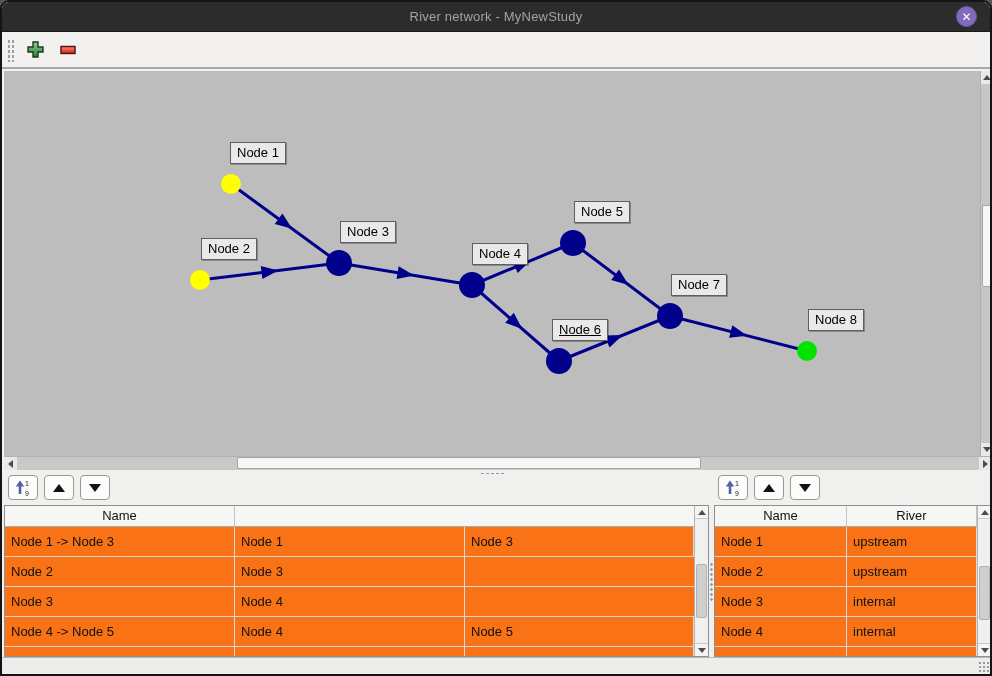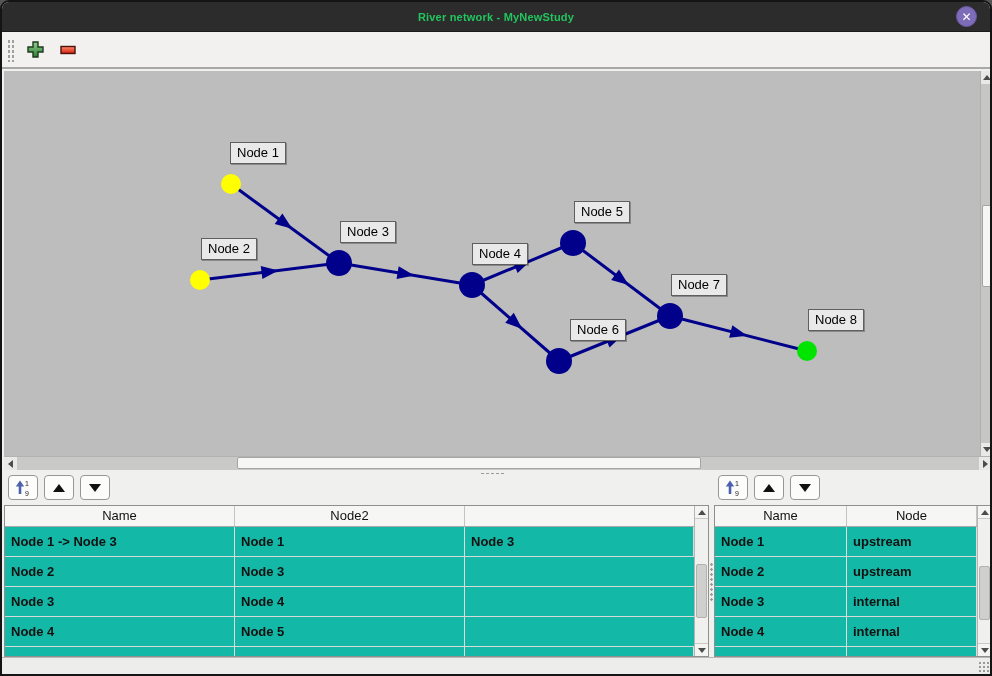--- a/index.html
+++ b/index.html
@@ -11,21 +11,21 @@
     background:#f0f0ee; border:2px solid #141414;
     border-radius: 9px 9px 0 0; overflow: hidden;
   }
 
   
   .titlebar {
     position:absolute; left:0; top:0; width:100%; height:30px;
     background:#2c2c2c; display:flex; align-items:center; justify-content:center;
     border-bottom:1px solid #1a1a1a;
   }
-  .titlebar .title { color:#22c55e; font-size:11px; font-weight:bold; letter-spacing:.2px; }
+  .titlebar .title { color:#a3a3a3; font-size:13px; font-weight:normal; letter-spacing:.2px; }
   .close-btn {
     position:absolute; right:13px; top:4px; width:21px; height:21px; border-radius:50%;
     background:#7e6cb8; border:1px solid #6a58a5; color:#fff; font-size:12px; font-weight:bold;
     display:flex; align-items:center; justify-content:center; cursor:pointer;
   }
 
   
   .toolbar {
     position:absolute; left:0; top:30px; width:100%; height:37px;
     background:#f2f1ef; border-bottom:2px solid #a8a8a8;
@@ -85,21 +85,21 @@
   .tbtn .tri.up   { border-left:6px solid transparent; border-right:6px solid transparent; border-bottom:8px solid #111; }
   .tbtn .tri.down { border-left:6px solid transparent; border-right:6px solid transparent; border-top:8px solid #111; }
 
   .dtable { position:absolute; top:503px; background:#fff; border:1px solid #8f8f8d; display:flex; overflow:hidden; }
   .dtable .content { display:flex; flex-direction:column;justify-content:flex-end; }
   .dtable .hrow { background:#f6f6f5; border-bottom:1px solid #a9a9a7; height:22px; }
   .dtable .hrow .cell {
     text-align:center; line-height:21px; font-size:13px; color:#111;
     border-right:1px solid #c4c4c2; cursor:pointer;
   }
-  .dtable .row { height:30px; border-bottom:1px solid #d9d9d7; background:#14b8a6; cursor:default;font-weight:bold; }
+  .dtable .row { height:30px; border-bottom:1px solid #d9d9d7; background:#f97316; cursor:default; }
   .dtable .row .cell {
     font-size:13px; color:#111; line-height:29px; padding-left:6px;
     border-right:1px solid #dcdcda; overflow:hidden; white-space:nowrap;
   }
   .grid3 { display:grid; grid-template-columns:230px 230px 229px; }
   .grid2 { display:grid; grid-template-columns:132px 130px; }
 
   .tsb { position:relative; width:14px; background:#f0f0ee; border-left:1px solid #b5b5b3; }
   .tsb .sb-btn { left:0; width:13px; height:13px; background:#f4f4f2; }
   .tsb .t-up { top:0; border-bottom:1px solid #c9c9c7; }
@@ -186,21 +186,21 @@
         <circle cx="555" cy="290" r="13" fill="#00008b"></circle>
         <circle cx="666" cy="245" r="13" fill="#00008b"></circle>
         <circle cx="803" cy="280" r="10" fill="#00e400"></circle>
       </svg>
     <div id="graph-labels">
         <div class="node-label" style="left: 226px; top: 71px;">Node 1</div>
         <div class="node-label" style="left: 197px; top: 167px;">Node 2</div>
         <div class="node-label" style="left: 336px; top: 150px;">Node 3</div>
         <div class="node-label" style="left: 468px; top: 172px;">Node 4</div>
         <div class="node-label" style="left: 570px; top: 130px;">Node 5</div>
-        <div class="node-label" style="left: 566px; top: 248px;">Node 6</div>
+        <div class="node-label" style="left: 548px; top: 248px; text-decoration: underline;">Node 6</div>
         <div class="node-label" style="left: 667px; top: 203px; text-align: center;">Node 7</div>
         <div class="node-label" style="left: 804px; top: 238px;">Node 8</div>
       </div>
   </div>
 
   <div class="sb-track-v">
     <div class="sb-btn" style="left:0;top:0;width:12px;height:13px;">
         <span class="tri up"></span>
       </div>
     <div class="sb-thumb" style="left:1px;top:134px;width:10px;height:82px;"></div>
@@ -254,37 +254,37 @@
       </div>
     <div class="tbtn">
         <span class="tri down"></span>
       </div>
   </div>
 
   <div class="dtable" style="left:2px;width:705px;height:152px;">
     <div class="content" style="width:690px;">
       <div class="hrow grid3" id="links-head">
           <div class="cell">Name</div>
-          <div class="cell">Node2</div>
         </div>
       <div id="links-body">
           <div class="row grid3">
             <div class="cell">Node 1 -&gt; Node 3</div>
             <div class="cell">Node 1</div>
             <div class="cell">Node 3</div>
           </div>
           <div class="row grid3">
             <div class="cell">Node 2</div>
             <div class="cell">Node 3</div>
           </div>
           <div class="row grid3">
             <div class="cell">Node 3</div>
             <div class="cell">Node 4</div>
           </div>
           <div class="row grid3">
+            <div class="cell">Node 4 -&gt; Node 5</div>
             <div class="cell">Node 4</div>
             <div class="cell">Node 5</div>
           </div>
           <div class="row grid3" style="height: 9px; border-bottom: none;">
             <div class="cell"></div>
             <div class="cell"></div>
             <div class="cell"></div>
           </div>
         </div>
     </div>
@@ -298,21 +298,21 @@
         </div>
     </div>
   </div>
 
   <div class="v-splitter"></div>
 
   <div class="dtable" style="left:712px;width:278px;height:152px;">
     <div class="content" style="width:263px;">
       <div class="hrow grid2" id="nodes-head">
           <div class="cell">Name</div>
-          <div class="cell">Node</div>
+          <div class="cell">River</div>
         </div>
       <div id="nodes-body">
           <div class="row grid2">
             <div class="cell">Node 1</div>
             <div class="cell">upstream</div>
           </div>
           <div class="row grid2">
             <div class="cell">Node 2</div>
             <div class="cell">upstream</div>
           </div>

